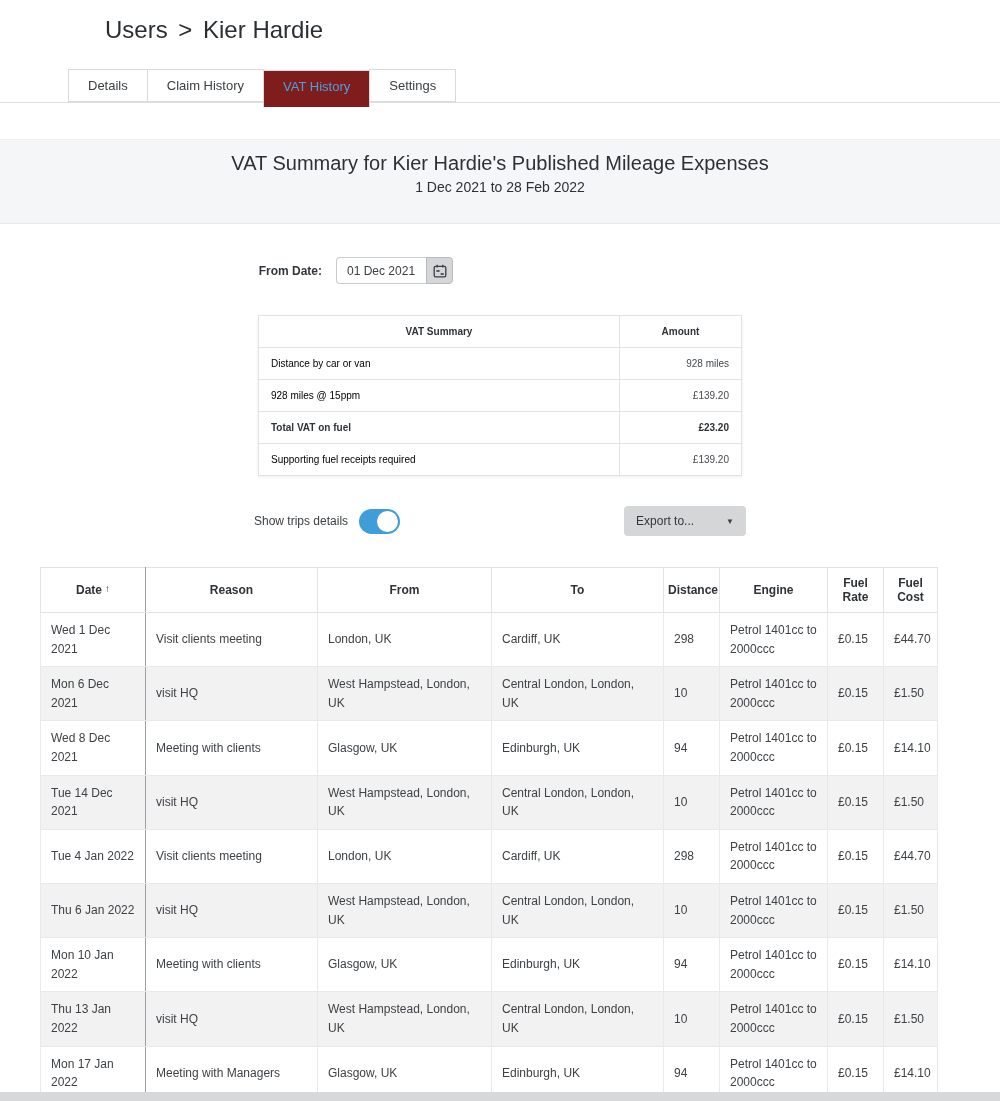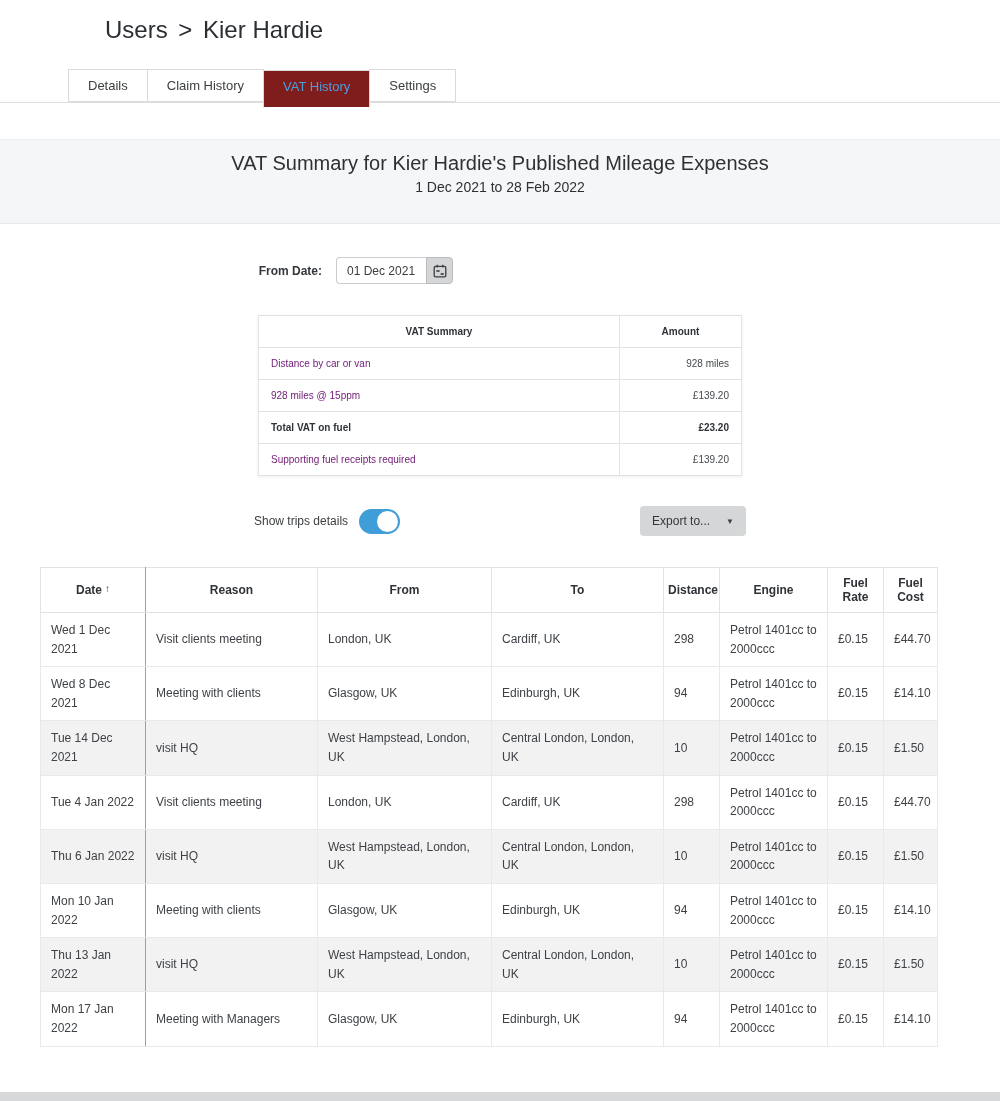--- a/index.html
+++ b/index.html
@@ -41,36 +41,36 @@
                 font-family:"Liberation Sans", sans-serif; outline:none; }
   .cal-btn { width:27px; height:27px; background:#d4d6d8; border:1px solid #b8bbbe;
              border-radius:0 4px 4px 0; display:flex; align-items:center; justify-content:center;
              cursor:pointer; padding:0; }
 
   
   .vat-table { width:484px; margin:31px auto 0; border-collapse:collapse; font-size:10px;
                background:#fff; box-shadow:0 1px 3px rgba(0,0,0,0.07); }
   .vat-table th, .vat-table td { border:1px solid #e2e3e5; }
   .vat-table th { padding:10px 8px; text-align:center; font-weight:bold; color:#2f3337; }
-  .vat-table td.vlabel { padding:10px 12px; color:#701a75; }
+  .vat-table td.vlabel { padding:10px 12px; color:#000000; }
   .vat-table td.vamount { padding:10px 12px; text-align:right; width:122px; color:#45494d; }
   .vat-table tr.bold td { font-weight:bold; color:#2f3337; }
 
   
   .controls { width:492px; margin:30px auto 0; display:flex; align-items:center;
               justify-content:space-between; }
   .toggle-wrap { display:flex; align-items:center; }
   .toggle-label { font-size:12px; color:#3c4043; margin-right:11px; }
   .toggle { width:41px; height:25px; border-radius:13px; background:#3f9dd8; position:relative;
             cursor:pointer; }
   .toggle .knob { width:21px; height:21px; border-radius:50%; background:#fff; position:absolute;
                   top:2px; right:2px; }
   .export-btn { background:#d4d6d8; border:none; border-radius:4px; padding:8px 12px;
                 font-size:12px; color:#33373b; font-family:"Liberation Sans", sans-serif;
-                display:flex; align-items:center; cursor:pointer; }
+                display:flex; align-items:center; cursor:pointer;gap:16px; }
   .export-btn .caret { font-size:8px; margin-left:16px; color:#3c4043; }
 
   
   .trips { margin:31px 0 0 40px; width:897px; border-collapse:collapse; table-layout:fixed;
            font-size:12px; color:#3e4246; }
   .trips th { padding:8px 4px; font-weight:bold; text-align:center; color:#2f3337;
               border:1px solid #e2e3e5; background:#fff; cursor:pointer; }
   .trips td { padding:8px 10px; border:1px solid #e8e9eb; vertical-align:middle;
               line-height:1.55; }
   .trips th:first-child, .trips td:first-child { border-right:1px solid #9aa0a5; }
@@ -190,20 +190,30 @@
       <tr>
         <td>Wed 1 Dec 2021</td>
         <td>Visit clients meeting</td>
         <td>London, UK</td>
         <td>Cardiff, UK</td>
         <td class="num">298</td>
         <td>Petrol 1401cc to 2000ccc</td>
         <td class="num">£0.15</td>
         <td class="num">£44.70</td>
       </tr>
+      <tr class="alt">
+        <td>Mon 6 Dec 2021</td>
+        <td>visit HQ</td>
+        <td>West Hampstead, London, UK</td>
+        <td>Central London, London, UK</td>
+        <td class="num">10</td>
+        <td>Petrol 1401cc to 2000ccc</td>
+        <td class="num">£0.15</td>
+        <td class="num">£1.50</td>
+      </tr>
       <tr>
         <td>Wed 8 Dec 2021</td>
         <td>Meeting with clients</td>
         <td>Glasgow, UK</td>
         <td>Edinburgh, UK</td>
         <td class="num">94</td>
         <td>Petrol 1401cc to 2000ccc</td>
         <td class="num">£0.15</td>
         <td class="num">£14.10</td>
       </tr>

